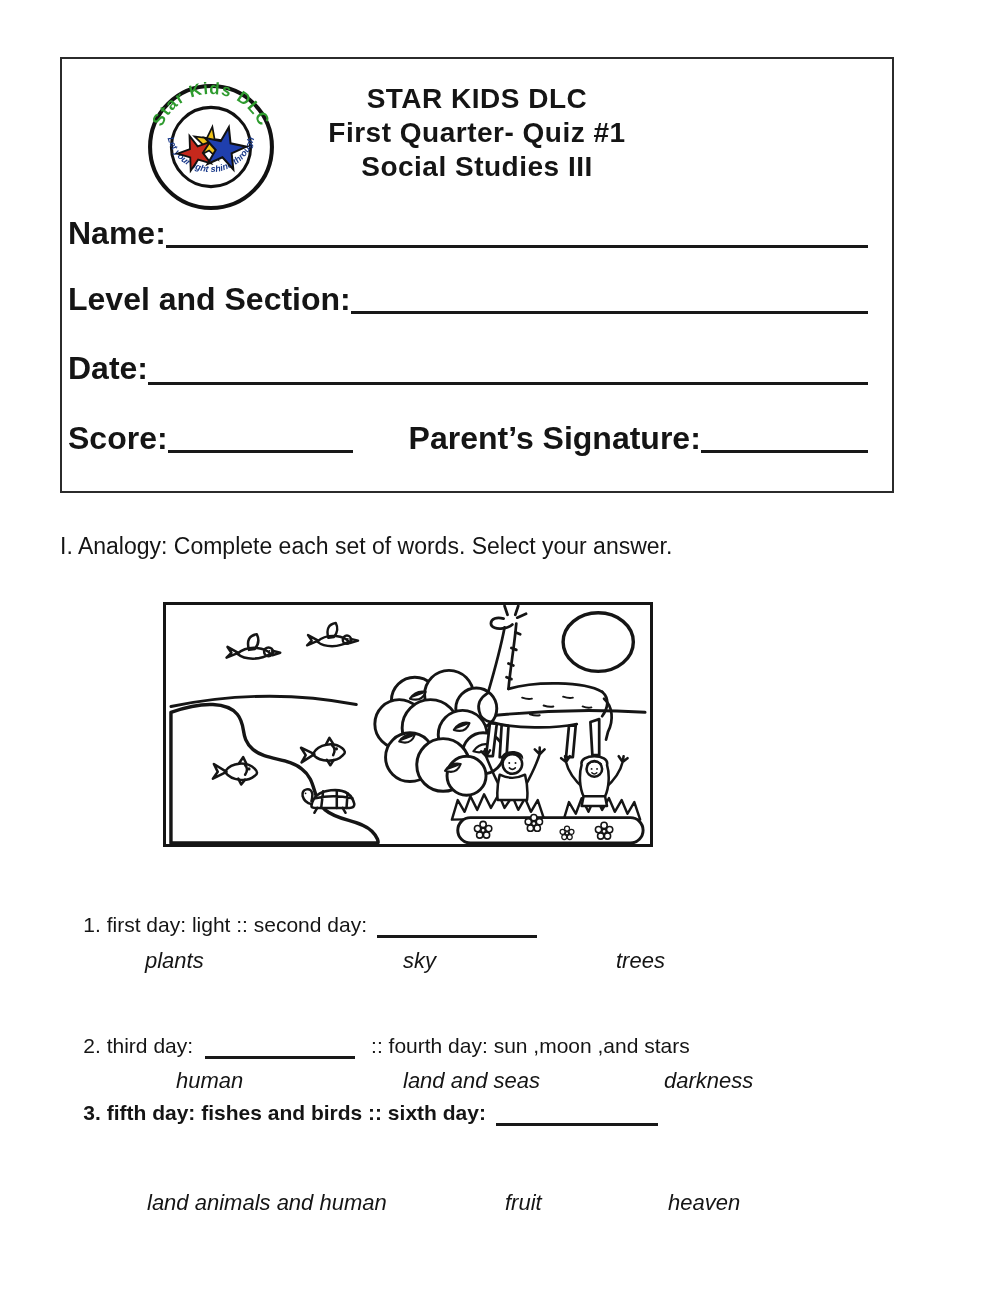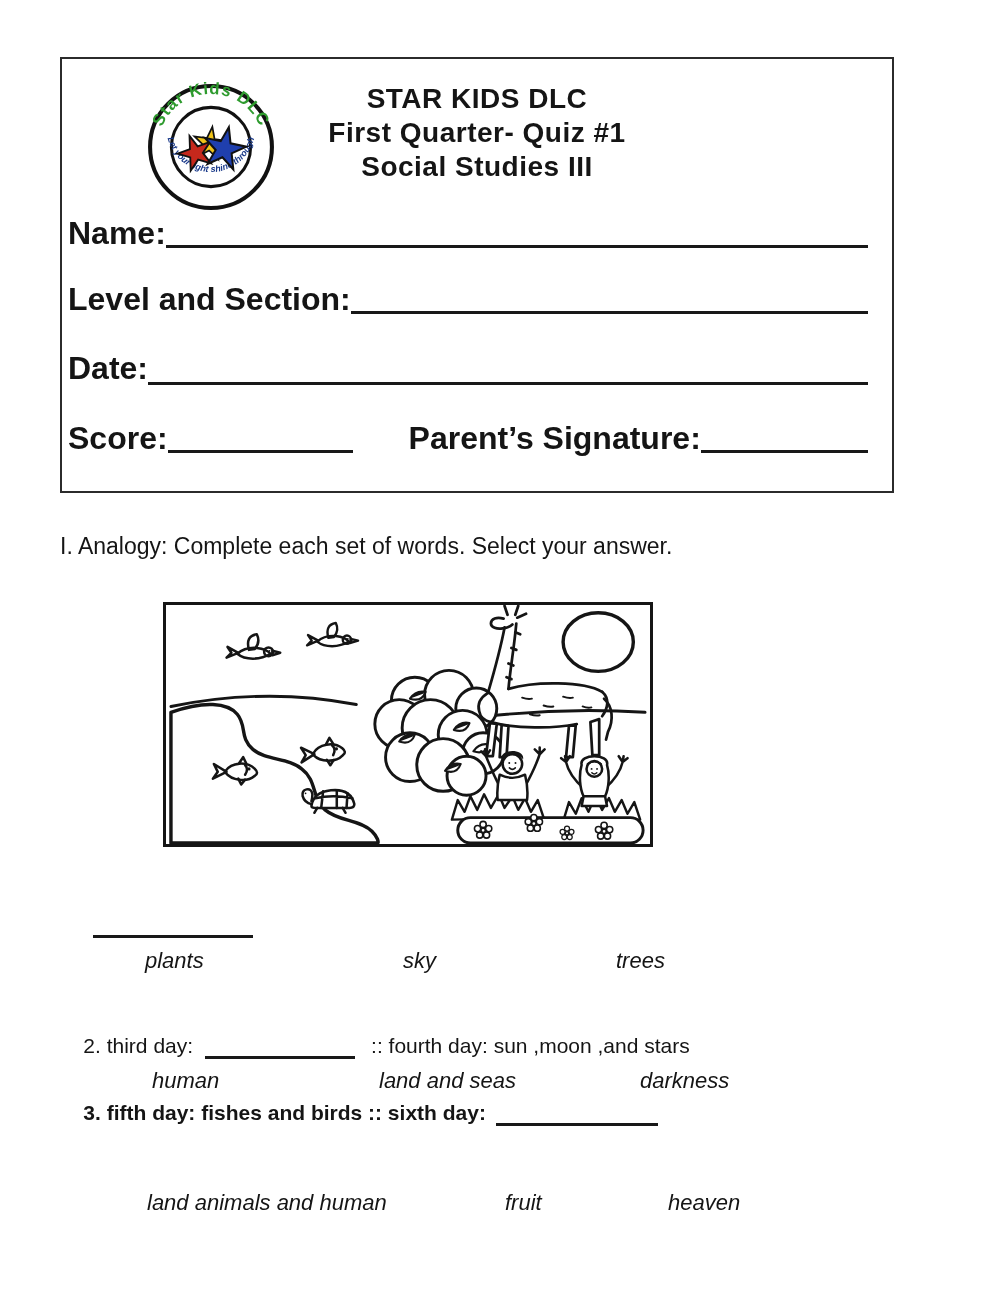--- a/index.html
+++ b/index.html
@@ -21,21 +21,21 @@
   .section-heading{position:absolute;left:60px;top:533px;font-weight:normal;font-size:23px;}
   
   .scene{position:absolute;left:163px;top:602px;width:484px;height:239px;
          border:3px solid #151515;background:#fff;}
   
   .q{position:absolute;left:60px;right:30px;font-size:21px;line-height:26px;white-space:pre-wrap;}
   .q1{top:886px;} .q2{top:1007px;} .q3{top:1074px;font-weight:bold;}
   .blank{display:inline-block;border-bottom:3px solid #181818;vertical-align:-6px;height:0;}
   .b1{width:160px;margin-left:10px;} .b2{width:150px;margin:0 16px 0 12px;} .b3{width:162px;margin-left:10px;}
   .opt-row{position:absolute;left:0;right:0;height:30px;}
-  .r1{top:948px;} .r2{top:1068px;} .r3{top:1190px;}
+  .r1{top:948px;} .r2{top:1068px;margin-left:24px;} .r3{top:1190px;}
   .opt{position:absolute;font-style:italic;font-size:22px;}
   svg text{font-family:"Liberation Sans", sans-serif;}
 </style>
 </head>
 <body>
 
 <div class="page">
 
   <div class="header-box">
 
@@ -226,21 +226,21 @@
             <circle cx="3.5" cy="4.8" r="3.2"></circle>
           <circle cx="-3.5" cy="4.8" r="3.2"></circle>
             <circle cx="-5.7" cy="-1.8" r="3.2"></circle>
             <circle cx="0" cy="0" r="2.2"></circle>
         </g>
       </g>
     </svg>
   </div>
 
   <div class="q q1">
-    <span class="blank b1"></span>
+    <span>1. first day: light :: second day:</span><span class="blank b1"></span>
   </div>
   <div class="opt-row r1">
     <span class="opt" style="left:145px">plants</span>
     <span class="opt" style="left:403px">sky</span>
     <span class="opt" style="left:616px">trees</span>
   </div>
 
   <div class="q q2">
     <span>2. third day:</span><span class="blank b2"></span><span>:: fourth day: sun ,moon ,and stars</span>
   </div>

